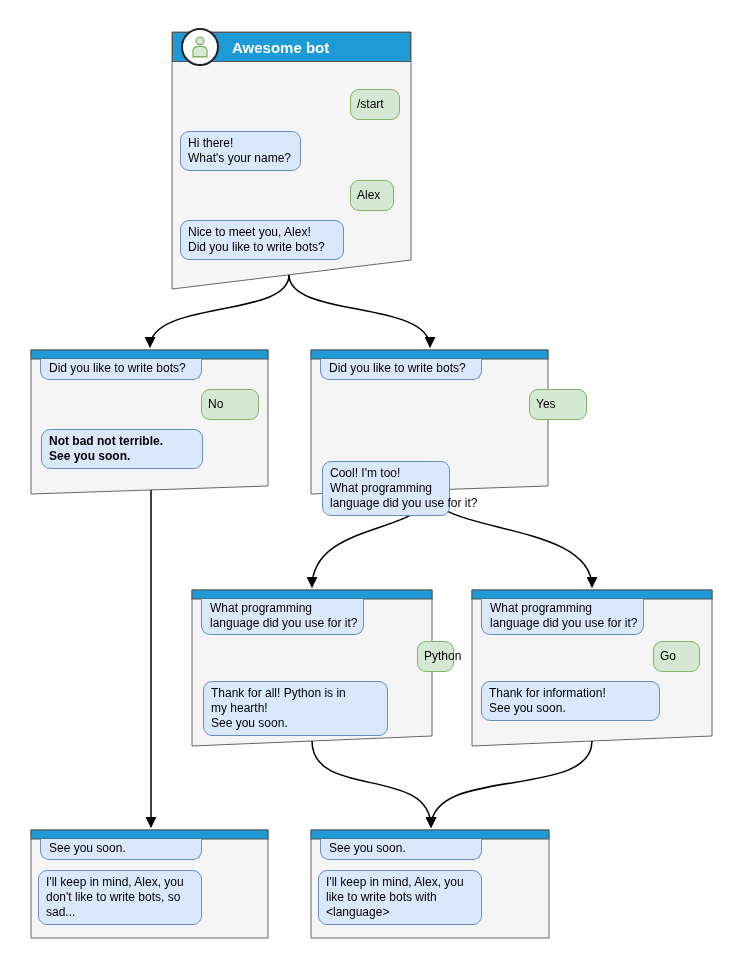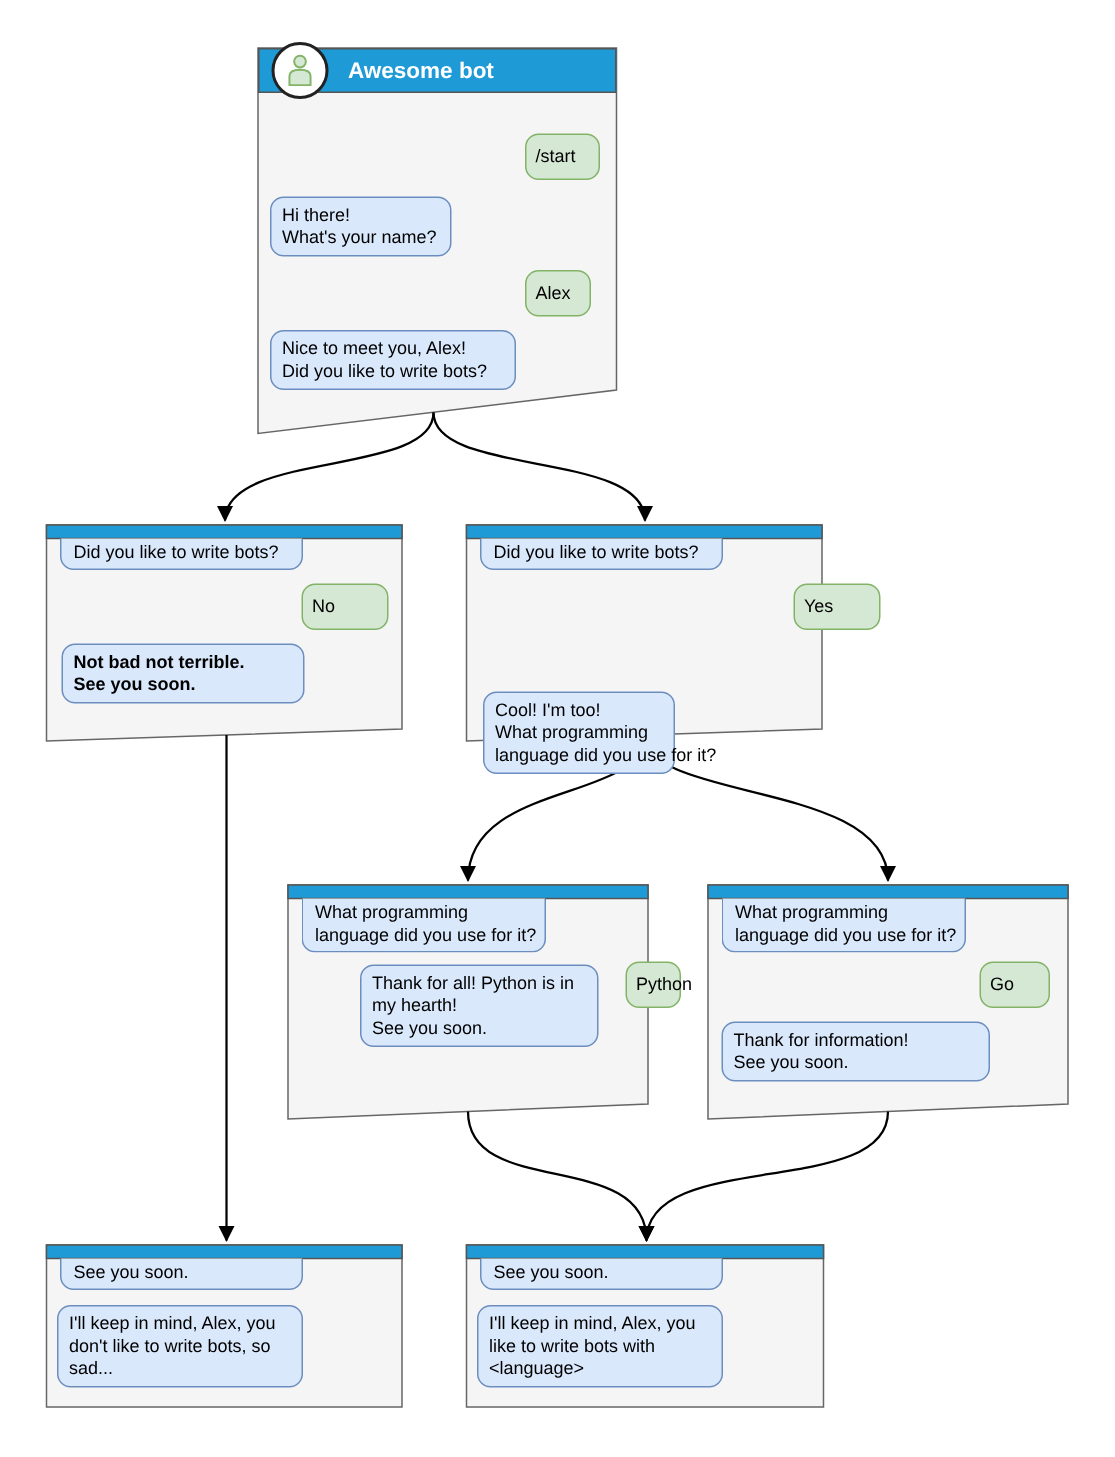--- a/index.html
+++ b/index.html
@@ -78,21 +78,21 @@
 
   <div class="bubble bot cut" style="left:320px;top:359px;width:162px;">Did you like to write bots?</div>
   <div class="bubble user" style="left:481px;top:389px;width:58px;margin-left:48px;">Yes</div>
   <div class="bubble bot" style="left:322px;top:429px;width:128px;margin-top:32px;">Cool! I'm too!
 What programming
 language did you use for it?</div>
 
   <div class="bubble bot cut" style="left:201px;top:599px;width:163px;">What programming
 language did you use for it?</div>
   <div class="bubble user" style="left:373px;top:641px;width:37px;margin-left:44px;">Python</div>
-  <div class="bubble bot" style="left:203px;top:643px;width:159px;margin-left:37px;">Thank for all! Python is in
+  <div class="bubble bot" style="left:203px;top:681px;width:185px;">Thank for all! Python is in
 my hearth!
 See you soon.</div>
 
   <div class="bubble bot cut" style="left:481px;top:599px;width:163px;">What programming
 language did you use for it?</div>
   <div class="bubble user" style="left:653px;top:641px;width:47px;">Go</div>
   <div class="bubble bot" style="left:481px;top:681px;width:179px;">Thank for information!
 See you soon.</div>
 
   <div class="bubble bot cut" style="left:40px;top:839px;width:162px;">See you soon.</div>

